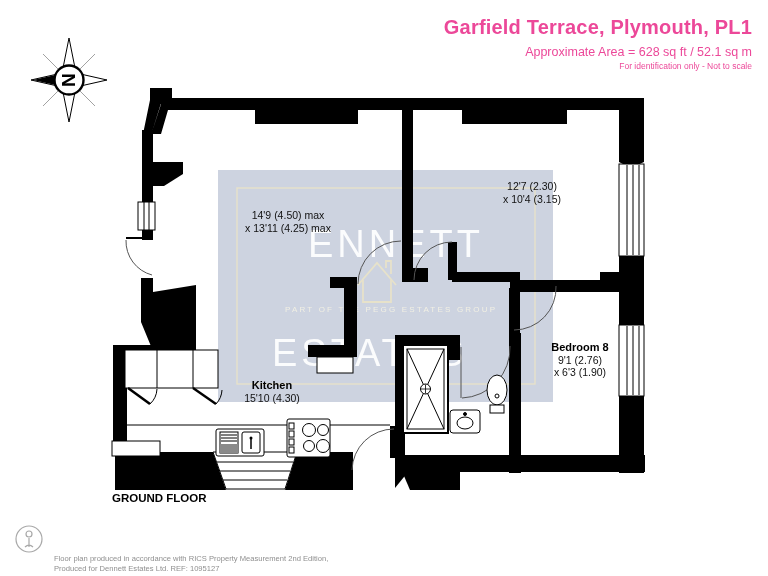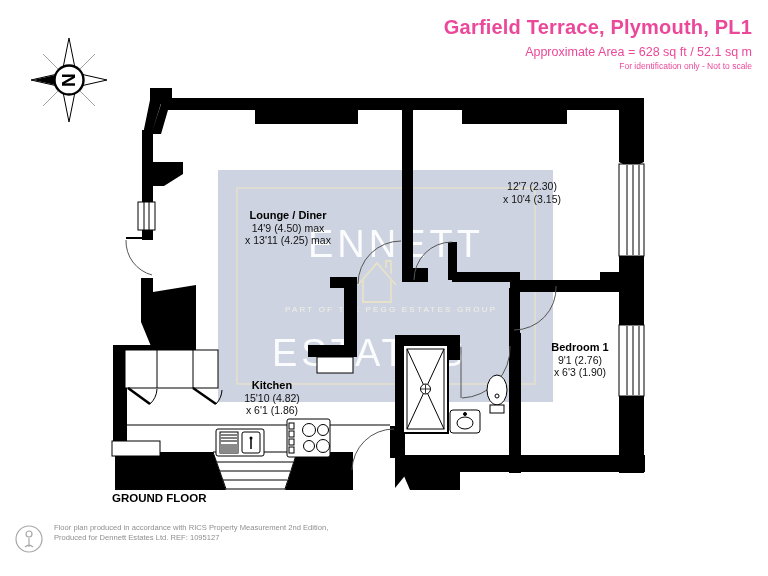--- a/index.html
+++ b/index.html
@@ -9,21 +9,21 @@
   #plan-svg{position:absolute;left:0;top:0;}
   .hdr{position:absolute;right:16px;text-align:right;color:#ec4899;}
   #title{top:16px;font-size:20px;font-weight:bold;letter-spacing:.2px;}
   #area{top:45px;font-size:12.5px;}
   #note{top:61px;font-size:8.5px;}
   .room-label{position:absolute;text-align:center;width:180px;color:#111;
       font-size:10.5px;line-height:12.5px;}
   .room-label .rn{font-weight:bold;font-size:11px;color:#000;}
   #floor-label{position:absolute;left:112px;top:492px;font-weight:bold;font-size:11.5px;color:#000;}
   #footer{position:absolute;left:14px;top:523px;display:flex;align-items:flex-start;}
-  #footer .ftxt{margin-left:8px;font-size:7.6px;line-height:9.8px;color:#8f8f8f;}
+  #footer .ftxt{margin-left:8px;font-size:7.6px;line-height:9.8px;color:#8f8f8f;margin-top:31px;}
   .wm-big{font-family:"Liberation Sans",sans-serif;}
 </style>
 </head>
 <body>
 
 <div id="title" class="hdr">Garfield Terrace, Plymouth, PL1</div>
 <div id="area" class="hdr">Approximate Area = 628 sq ft / 52.1 sq m</div>
 <div id="note" class="hdr">For identification only - Not to scale</div>
 
 <svg class="abs" style="left:26px;top:32px" width="86" height="94" viewBox="0 0 86 94">
@@ -194,37 +194,35 @@
     </g>
     <g fill="#fff" stroke="#000" stroke-width="1">
       <rect x="450" y="410" width="30" height="23" rx="3"></rect>
       <ellipse cx="465" cy="423" rx="8" ry="6"></ellipse>
       <circle cx="465" cy="414" r="1.5" fill="#000"></circle>
     </g>
   </g>
 </svg>
 
 <div class="room-label" style="left:198px;top:209px">
-  <div class="rn">Lounge / Diner</div>
   <div>14'9 (4.50) max</div>
   <div>x 13'11 (4.25) max</div>
 </div>
 <div class="room-label" style="left:442px;top:180px">
   <div>12'7 (2.30)</div>
   <div>x 10'4 (3.15)</div>
 </div>
 <div class="room-label" style="left:490px;top:341px">
-  <div class="rn">Bedroom 1</div>
+  <div class="rn">Bedroom 8</div>
   <div>9'1 (2.76)</div>
   <div>x 6'3 (1.90)</div>
 </div>
 <div class="room-label" style="left:182px;top:379px">
   <div class="rn">Kitchen</div>
-  <div>15'10 (4.82)</div>
-  <div>x 6'1 (1.86)</div>
+  <div>15'10 (4.30)</div>
 </div>
 
 <div id="floor-label">GROUND FLOOR</div>
 
 <div id="footer">
   <svg width="32" height="32" viewBox="0 0 32 32">
     <circle cx="15" cy="16" r="13" fill="none" stroke="#a8a8a8" stroke-width="1.2"></circle>
     <circle cx="15" cy="11" r="3" fill="none" stroke="#a8a8a8" stroke-width="1.2"></circle>
     <path d="M15 15 L15 24 M11 24 Q15 20 19 24" fill="none" stroke="#a8a8a8" stroke-width="1.2"></path>
   </svg>

